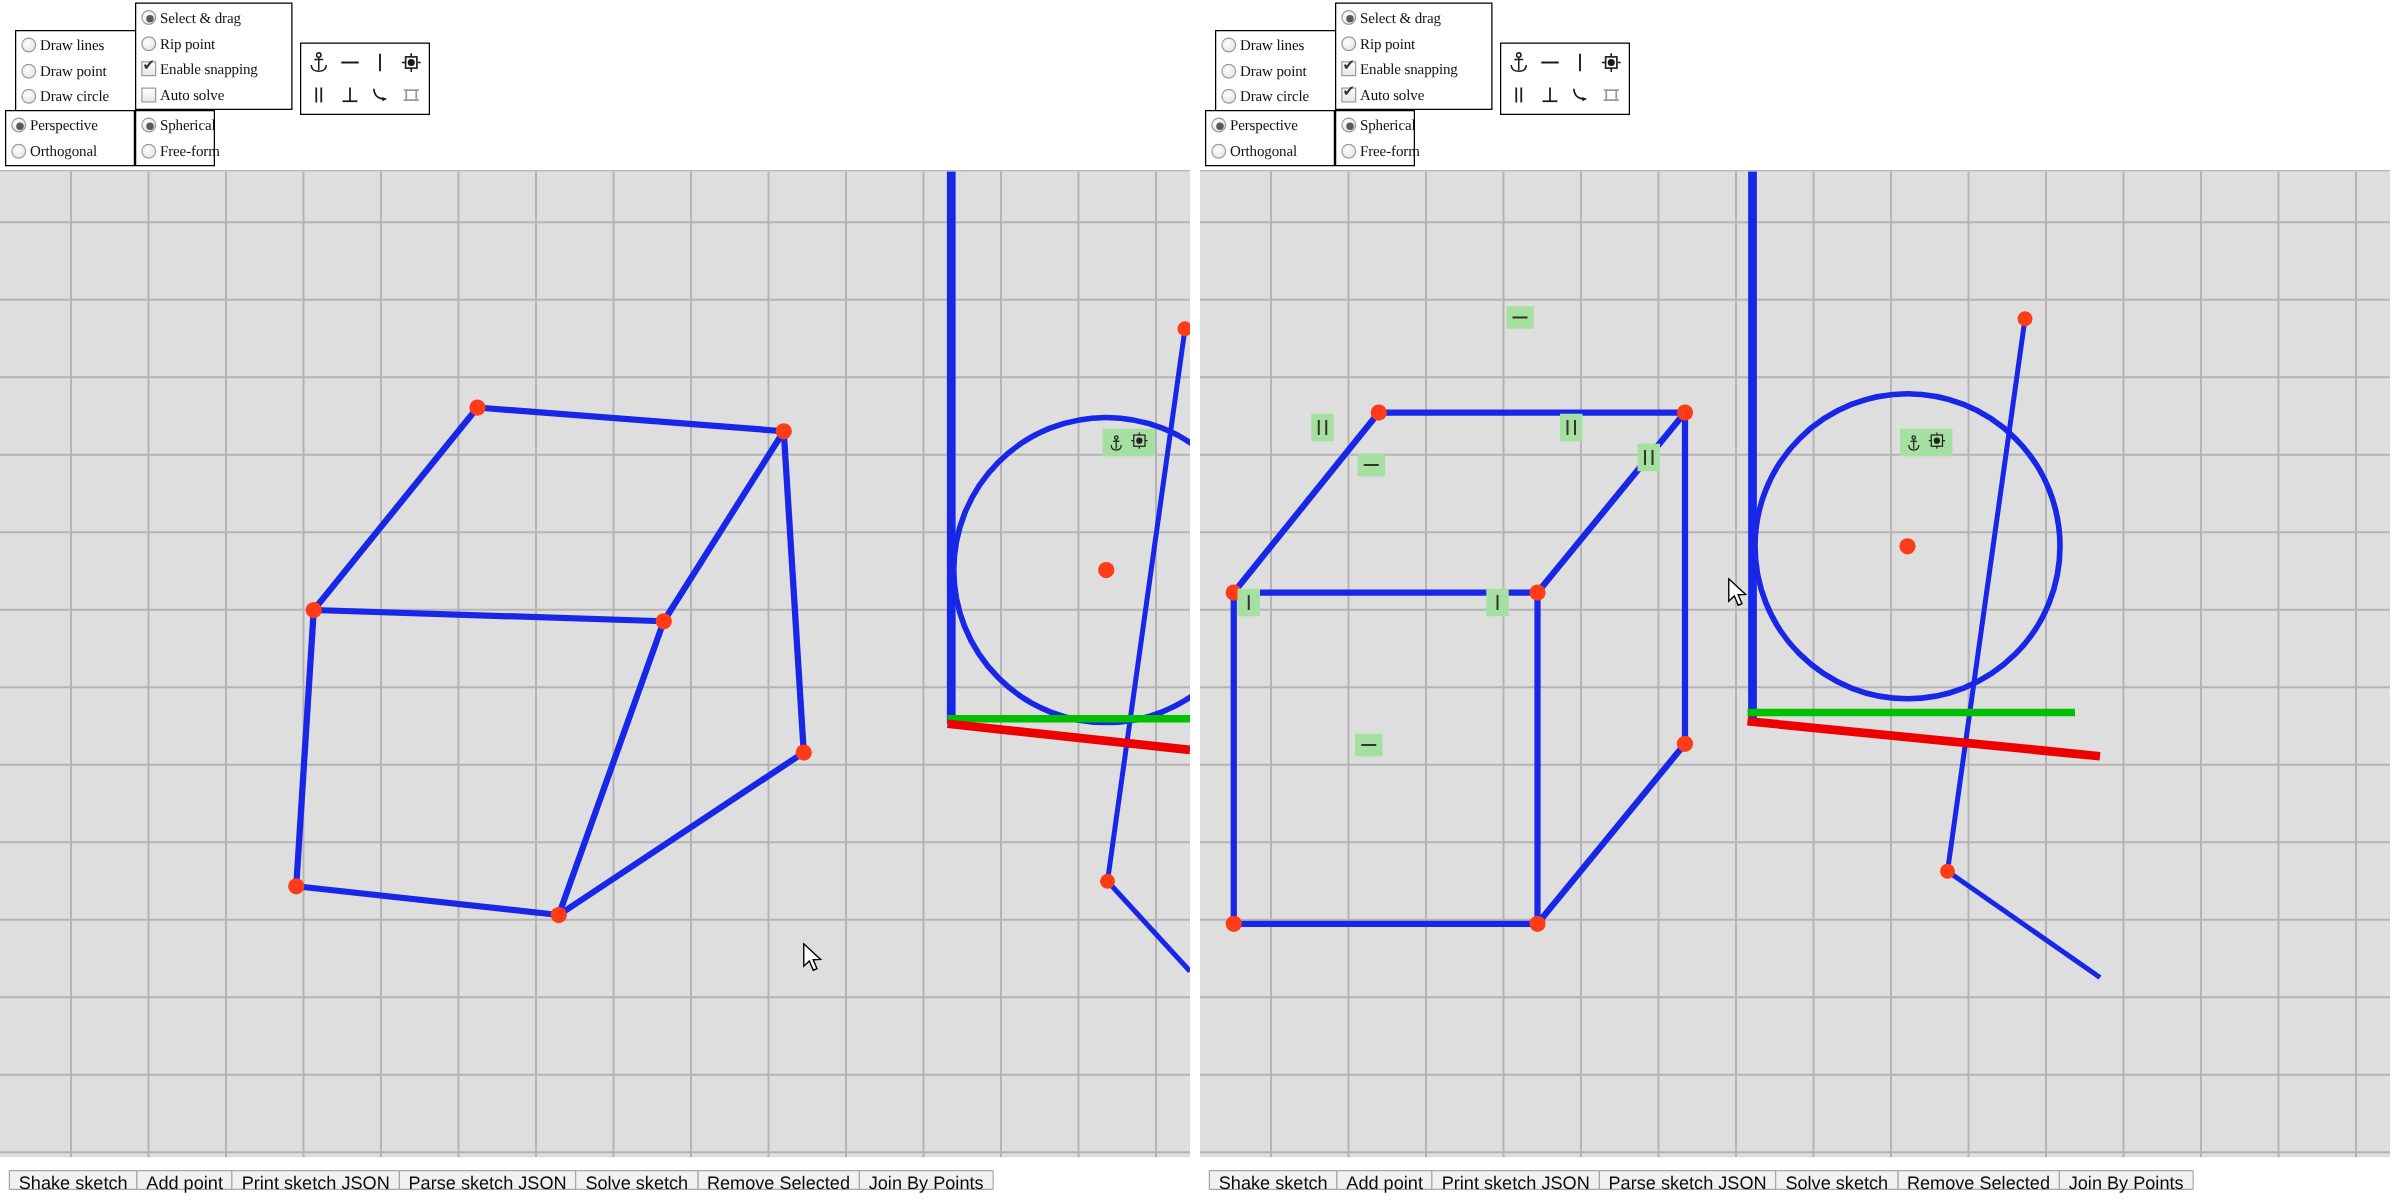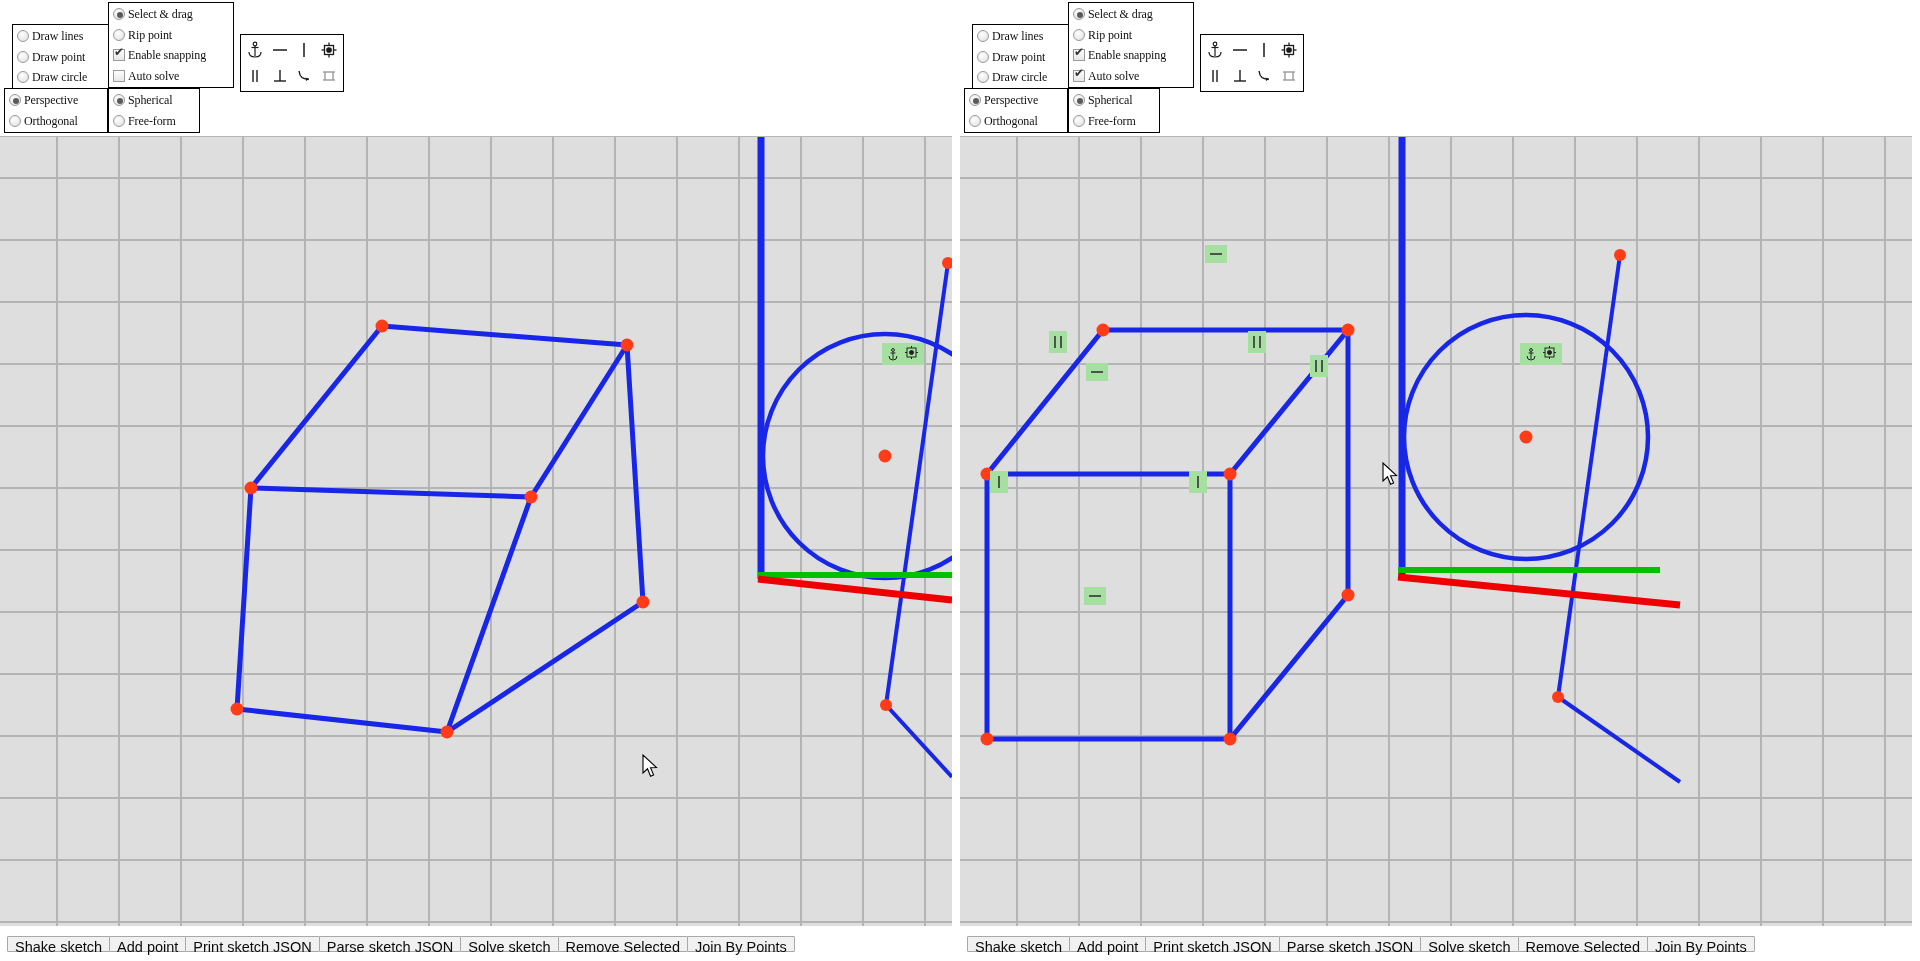--- a/index.html
+++ b/index.html
@@ -58,21 +58,21 @@
     content: "\2714";
     position: absolute; left: 0px; top: -4px;
     font-size: 12px; color: #333; line-height: 12px;
     font-family: "DejaVu Sans", sans-serif;
   }
 
   
   .box-draw      { left: 12px;  top: 24px; width: 104px; }
   .box-mode      { left: 108px; top: 2px; width: 126px; }
   .box-proj      { left: 4px;  top: 88px; width: 104px; }
-  .box-surf      { left: 108px; top: 88px; width: 92px; }
+  .box-surf      { left: 108px; top: 88px; width: 64px; }
 
   .iconbox {
     position: absolute;
     left: 240px; top: 34px;
     width: 104px; height: 58px;
     background: #fff;
     border: 1px solid #000;
     padding: 2px 3px;
   }
   .iconrow { display: flex; align-items: center; height: 26px; gap: 2px; }

